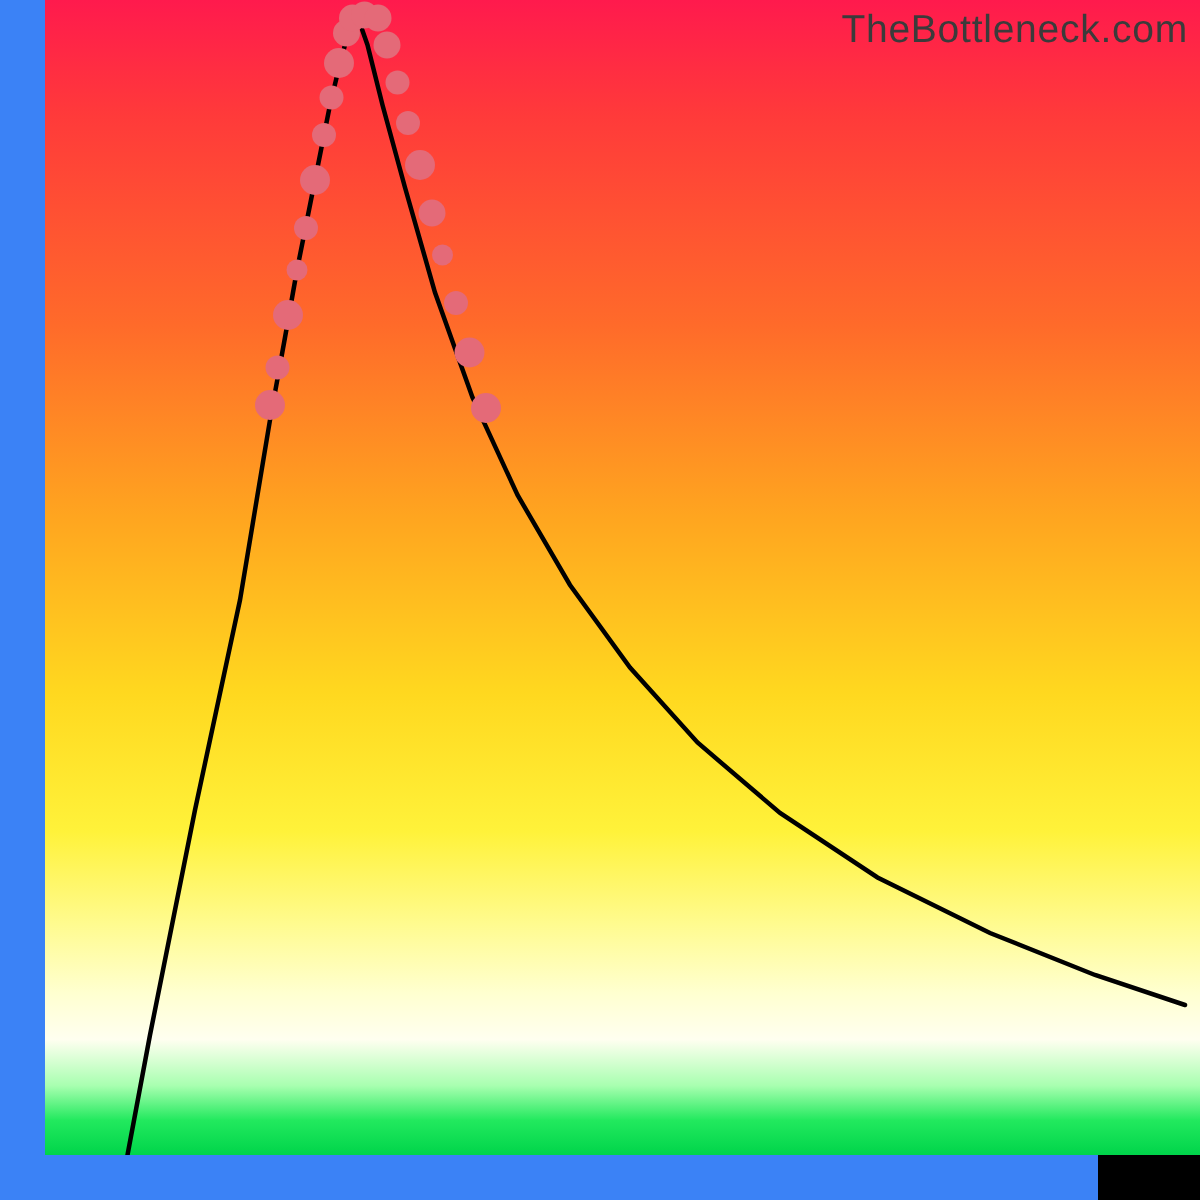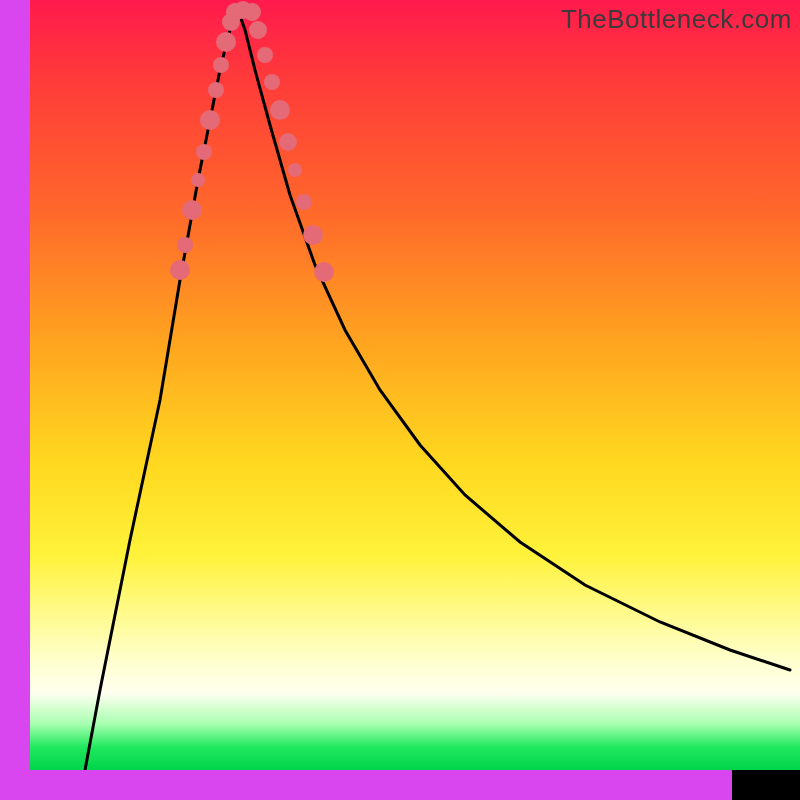--- a/index.html
+++ b/index.html
@@ -8,21 +8,21 @@
     width: 800px;
     height: 800px;
     overflow: hidden;
     background: #000;
     font-family: Arial, Helvetica, sans-serif;
   }
   .frame {
     position: relative;
     width: 732px;
     height: 800px;
-    background: #d946ef;
+    background: #3b82f6;
   }
   .plot-area {
     position: absolute;
     left: 30px;
     top: 0;
     width: 770px;
     height: 770px;
     
     background: linear-gradient(
       to bottom,

